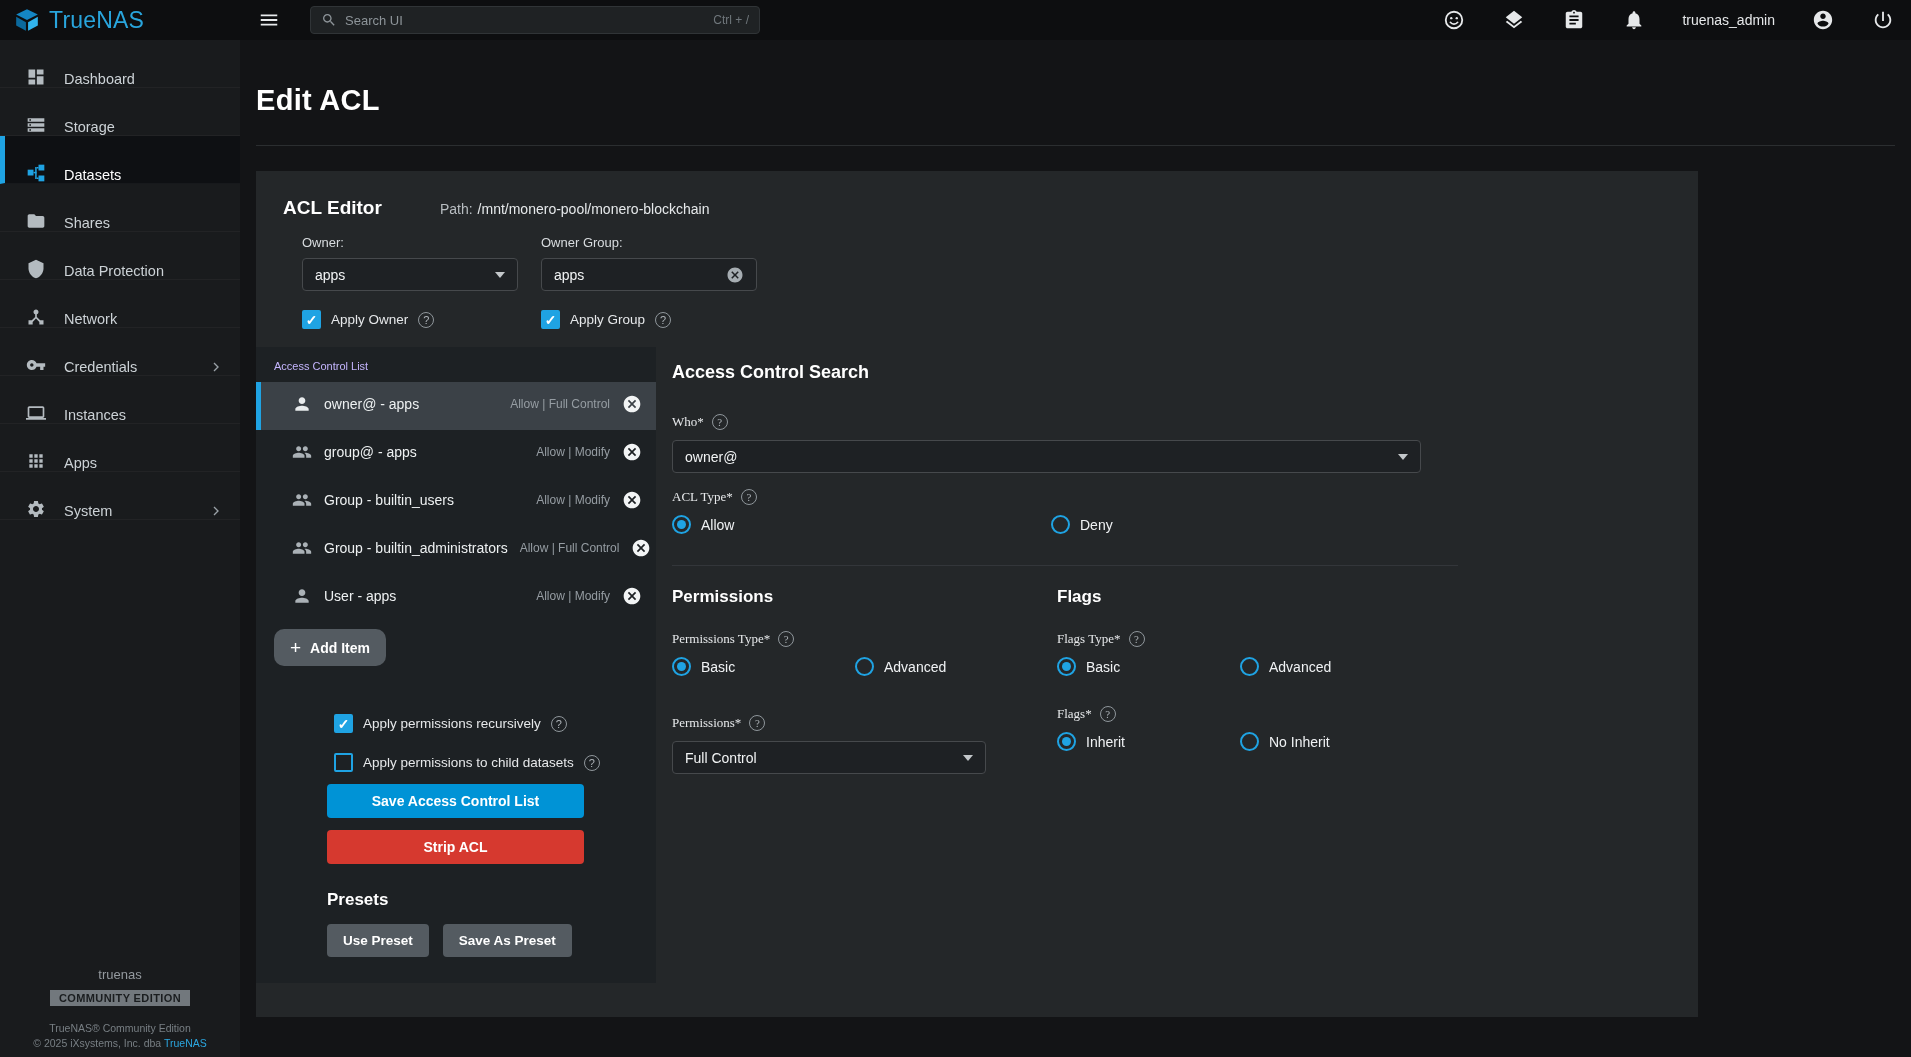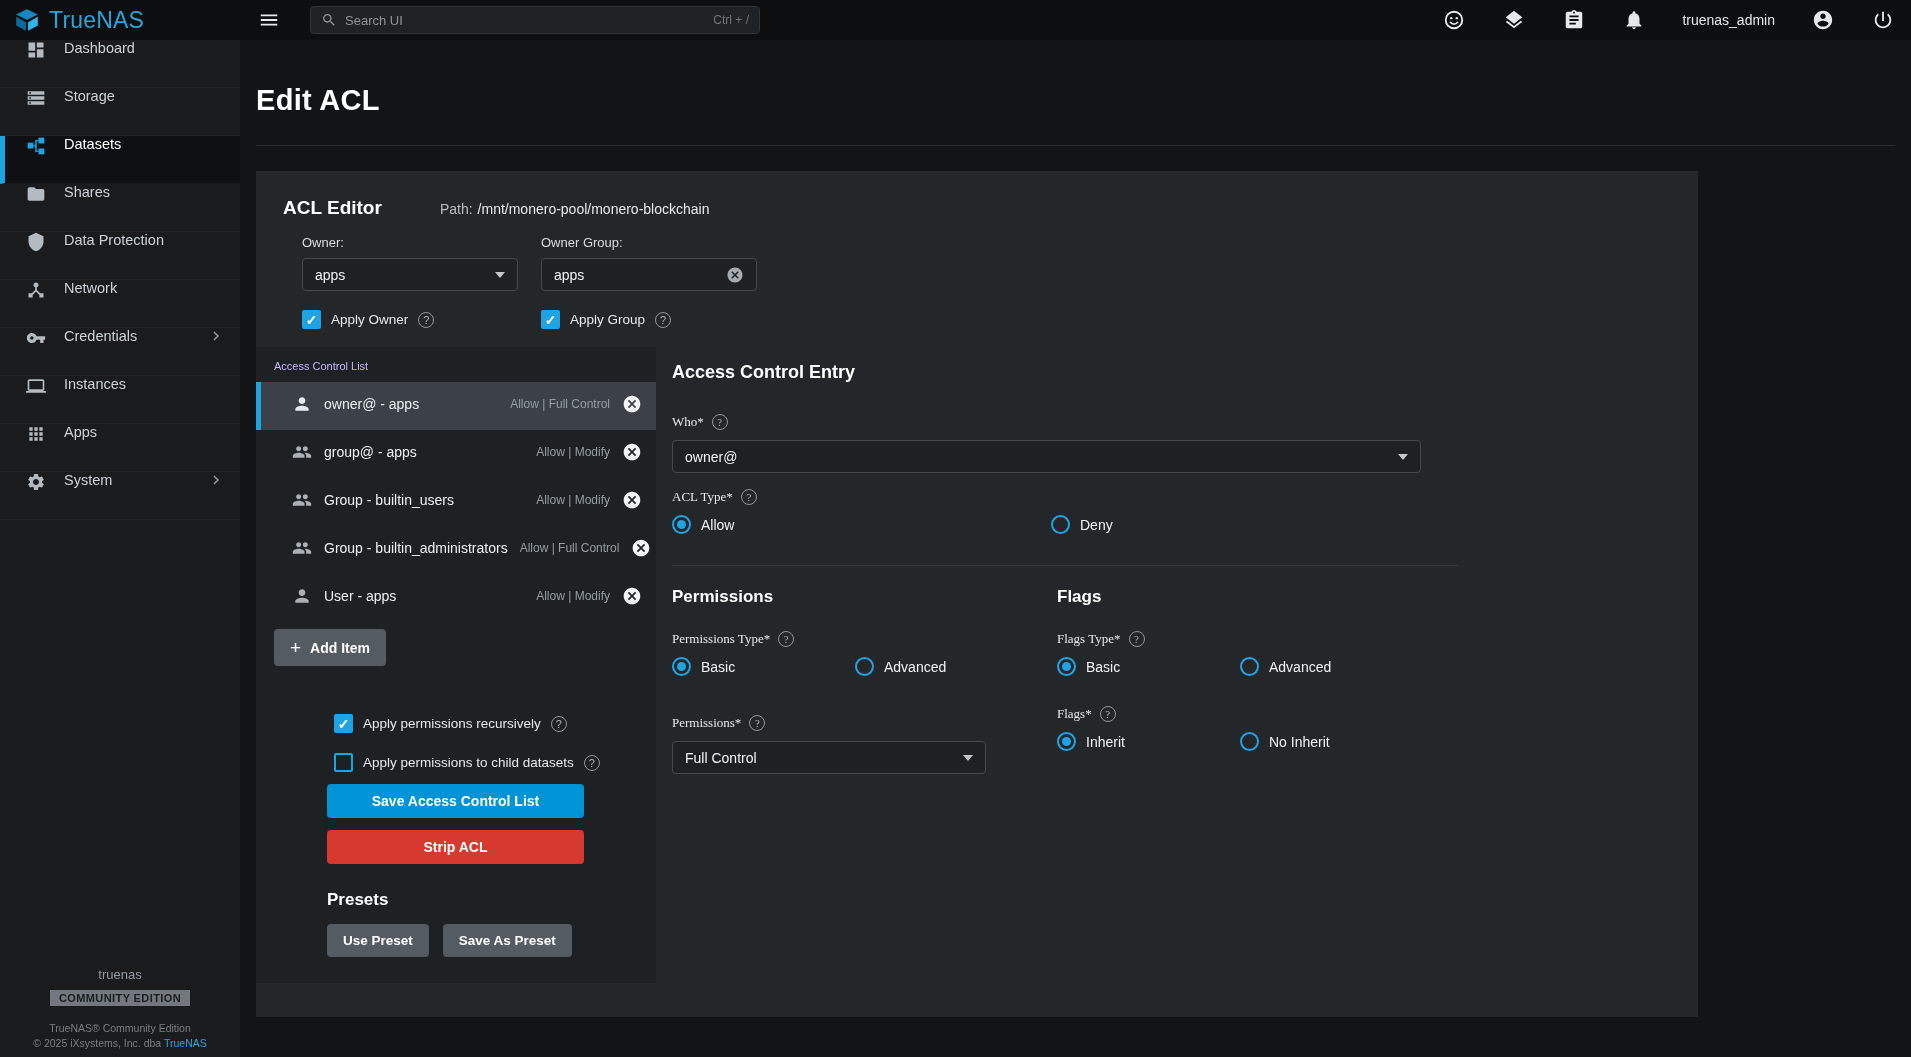--- a/index.html
+++ b/index.html
@@ -33,21 +33,21 @@
   .search{ margin-left:24px; width:450px; height:28px; background:#1f2224; border:1px solid #303437; border-radius:4px; display:flex; align-items:center; padding:0 10px; gap:8px; }
   .search input{ flex:1; background:transparent; border:none; outline:none; color:#d6dadc; font-size:13px; font-family:inherit; }
   .search input::placeholder{ color:#8d9499; }
   .shortcut{ color:#6f767b; font-size:12px; white-space:nowrap; }
   .topbar-right{ margin-left:auto; display:flex; align-items:center; gap:36px; padding-right:16px; }
   .tb-btn{ background:none; border:none; color:#e6e8ea; width:24px; height:24px; display:flex; align-items:center; justify-content:center; }
   .username{ font-size:14px; color:#e6e8ea; }
 
   
   .sidebar{ position:absolute; top:40px; left:0; bottom:0; width:240px; background:var(--sidebar-bg); }
-  .nav-item{ height:48px; display:flex; align-items:flex-start; padding-left:26px; gap:18px; color:#ccd2d6; border-bottom:1px solid rgba(255,255,255,.04); position:relative; }
+  .nav-item{ height:48px; display:flex; align-items:flex-end; padding-left:26px; gap:18px; color:#ccd2d6; border-bottom:1px solid rgba(255,255,255,.04); position:relative; }
   .nav-icon{ width:20px; height:20px; color:#b4bbc0; flex:none; }
   .nav-label{ font-size:14.5px; }
   .nav-item.active{ background:#0e1013; border-left:5px solid var(--accent); padding-left:21px; }
   .nav-item.active .nav-icon{ color:var(--accent); }
   .nav-item.active .nav-label{ color:#ffffff; }
   .nav-chevron{ width:16px; height:16px; color:#9aa1a7; margin-left:auto; margin-right:16px; }
   .side-footer{ position:absolute; bottom:8px; left:0; right:0; text-align:center; }
   .hostname{ font-size:13px; color:#949a9f; }
   .badge{ display:inline-block; margin-top:8px; background:#72787d; color:#1a1d1f; font-size:11px; font-weight:700; padding:2px 9px; letter-spacing:.4px; }
   .foot-line{ margin-top:3px; font-size:10.5px; color:#787f84; }
@@ -89,21 +89,21 @@
   .acl-panel{ width:400px; background:var(--panel-bg); flex:none; }
   .panel-title{ padding:13px 0 10px 18px; font-size:11px; color:#c4b5fd; }
   .acl-item{ height:48px; display:flex; align-items:center; padding:0 14px 4px 36px; gap:12px; }
   .acl-item.selected{ background:var(--sel-bg); border-left:5px solid var(--accent); padding-left:31px; }
   .who-icon{ width:20px; height:20px; color:#aab1b6; flex:none; }
   .acl-item.selected .who-icon{ color:#e8ebed; }
   .acl-name{ font-size:14px; color:#eef1f2; white-space:nowrap; }
   .acl-perm{ margin-left:auto; font-size:12px; color:#969da3; white-space:nowrap; }
   .remove-ic{ width:20px; height:20px; color:#f2f4f5; flex:none; }
   .btn{ border:none; border-radius:4px; color:#fff; font-weight:700; font-family:inherit; display:inline-flex; align-items:center; justify-content:center; }
-  .add-item{ margin:7px 0 0 18px; height:37px; padding:0 16px; background:var(--gray-btn); font-size:14px; }
+  .add-item{ margin:7px 0 0 18px; height:37px; padding:0 16px; background:var(--gray-btn); font-size:14px;border-radius:10px; }
   .add-item::before{ content:"+"; font-size:19px; font-weight:400; margin-right:9px; }
   .cb-row.panel-cb{ margin:48px 0 0 78px; }
   .cb-row.panel-cb2{ margin:20px 0 0 78px; }
   .save-acl{ margin:12px 0 0 71px; width:257px; height:34px; background:var(--blue-btn); font-size:14px; }
   .strip-acl{ margin:12px 0 0 71px; width:257px; height:34px; background:var(--red-btn); font-size:14px; }
   .presets-h{ margin:26px 0 0 71px; font-size:17px; font-weight:700; color:#fff; }
   .preset-row{ margin:14px 0 0 71px; display:flex; gap:14px; }
   .preset-btn{ height:33px; padding:0 16px; background:var(--gray-btn); font-size:13.5px; }
 
   
@@ -400,21 +400,21 @@
           <button class="btn preset-btn" data-interactable="true">
               <span data-interactable="false">Use Preset</span>
             </button>
           <button class="btn preset-btn" data-interactable="true">
               <span data-interactable="false">Save As Preset</span>
             </button>
         </div>
       </div>
 
       <div class="ace-panel" data-interactable="false">
-        <h3 data-interactable="false">Access Control Entry</h3>
+        <h3 data-interactable="false">Access Control Search</h3>
 
         <div class="field-label">
           <span data-interactable="false">Who*</span>
           <span class="help" data-interactable="true"></span>
         </div>
         <div class="select who-select" data-interactable="true">
           <span class="val" data-interactable="false">owner@</span>
           <span class="caret" data-interactable="false"></span>
         </div>
 

